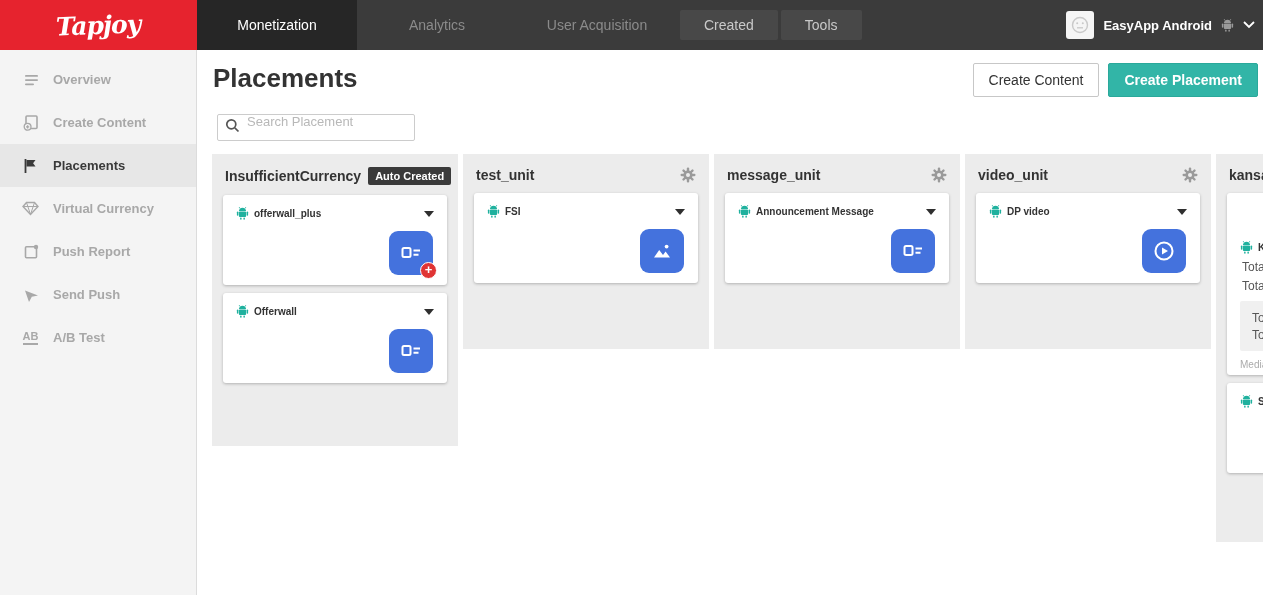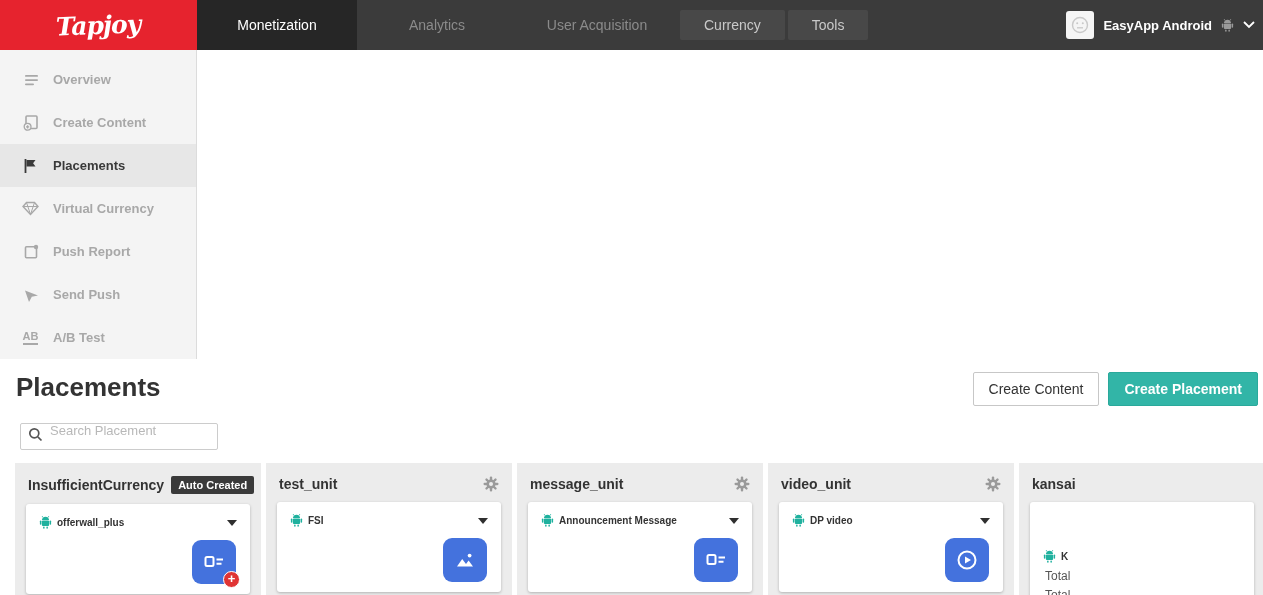--- a/index.html
+++ b/index.html
@@ -12,21 +12,21 @@
   .logo-text { font-family:"DejaVu Serif", serif; font-style:italic; font-weight:bold; font-size:25px; color:#fff; letter-spacing:-1px; transform:rotate(-2deg); }
   .nav-tab { height:50px; width:160px; display:flex; align-items:center; justify-content:center; font-size:14px; color:#8b8b8b; cursor:pointer; }
   .nav-tab.active { background:#262626; color:#fff; }
   .nav-btn { margin-left:3px; padding:7px 24px; background:#484848; border-radius:2px; color:#c9c9c9; font-size:14px; cursor:pointer; }
   .nav-btn:first-of-type { margin-left:20px; }
   .user-area { margin-left:auto; display:flex; align-items:center; gap:9px; padding-right:8px; }
   .avatar { width:28px; height:28px; background:#f5f5f5; border-radius:3px; display:flex; align-items:center; justify-content:center; }
   .app-name { color:#fff; font-size:13px; font-weight:bold; }
 
   
-  .shell { display:flex; height:545px;flex-direction:column; }
+  .shell { display:flex; height:545px; }
   .sidebar { width:197px; flex:none; background:#f4f4f4; border-right:1px solid #dcdcdc; padding-top:8px; }
   .side-item { display:flex; align-items:center; gap:14px; height:43px; padding-left:22px; color:#a8a8a8; font-size:13px; font-weight:bold; cursor:pointer; }
   .side-item.active { background:#e7e7e7; color:#3a3a3a; }
   .side-ico { width:17px; display:flex; justify-content:center; }
   .ab-glyph { font-weight:800; font-size:11px; border-bottom:2px solid; line-height:1.1; }
 
   .content { flex:1; overflow:hidden; padding-top:13px; }
   .content-head { display:flex; align-items:flex-start; padding:0 5px 0 16px; }
   .page-title { font-size:26px; font-weight:bold; color:#333; }
   .head-btns { margin-left:auto; display:flex; gap:9px; }
@@ -71,21 +71,21 @@
   </div>
   <div class="nav-tab active">
     <span>Monetization</span>
   </div>
   <div class="nav-tab">
     <span>Analytics</span>
   </div>
   <div class="nav-tab">
     <span>User Acquisition</span>
   </div>
-  <div class="nav-btn">Currency</div>
+  <div class="nav-btn">Created</div>
   <div class="nav-btn">Tools</div>
 
   <div class="user-area">
     <div class="avatar">
       <svg width="24" height="24" viewBox="0 0 24 24">
         <circle cx="12" cy="12" r="7.5" fill="none" stroke="#c9c9c9" stroke-width="1.4"></circle>
         <circle cx="9.2" cy="10.3" r="1" fill="#c9c9c9"></circle>
         <circle cx="14.8" cy="10.3" r="1" fill="#c9c9c9"></circle>
         <path d="M9 14.8h6" stroke="#c9c9c9" stroke-width="1.3"></path>
       </svg>

